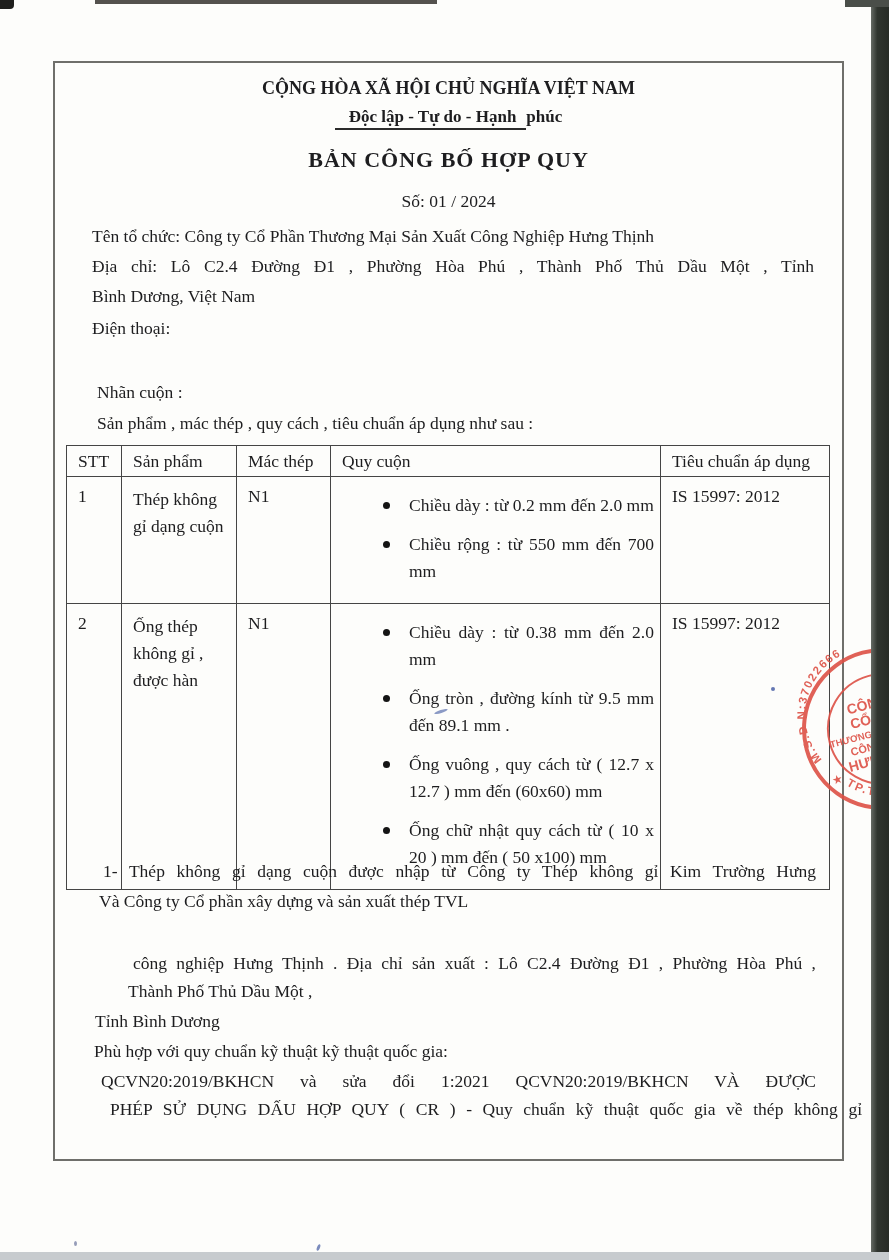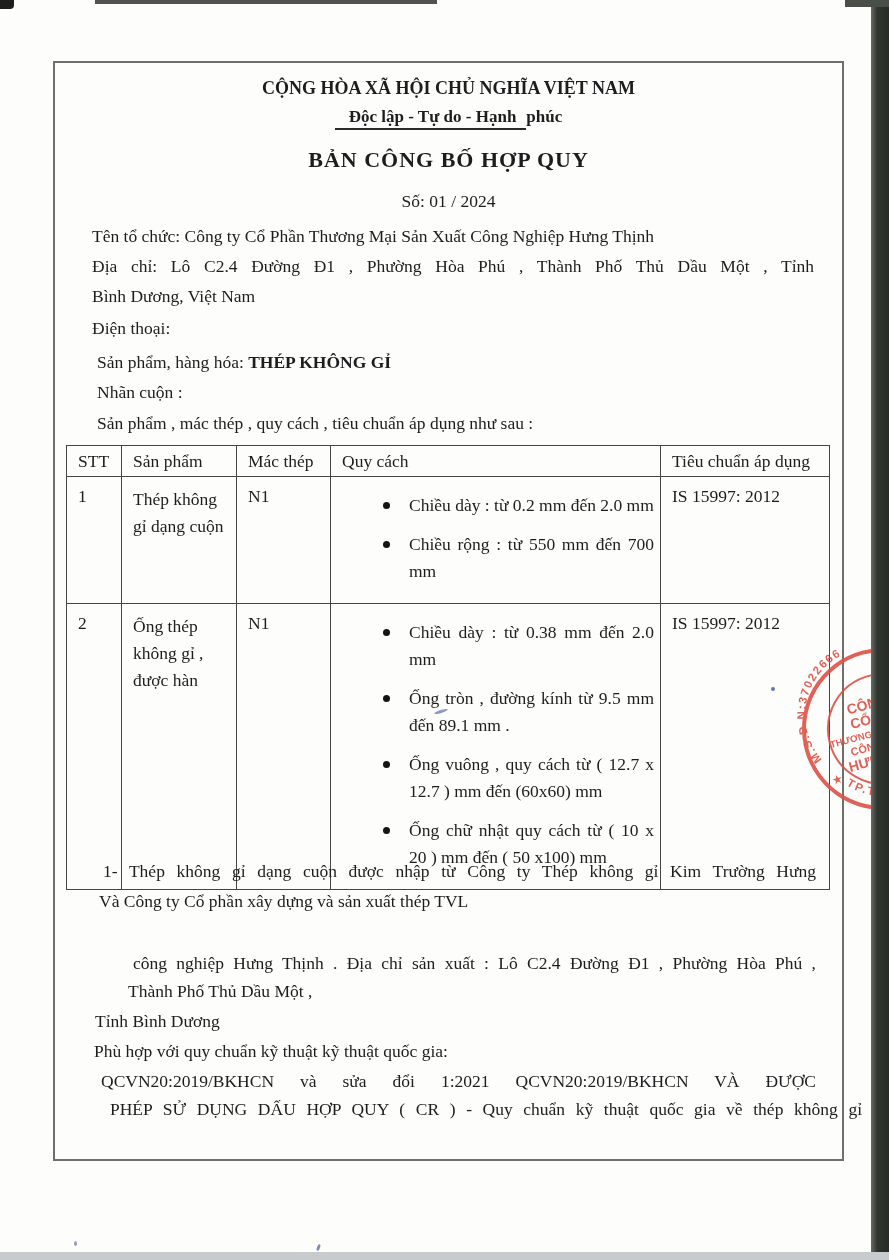--- a/index.html
+++ b/index.html
@@ -49,38 +49,37 @@
 
     <div class="l center b" style="top:12px;font-size:18px;">CỘNG HÒA XÃ HỘI CHỦ NGHĨA VIỆT NAM</div>
     <div class="l center b doc-title" style="top:84px;">BẢN CÔNG BỐ HỢP QUY</div>
     <div class="l center b" style="top:41px;font-size:17px;"><span class="motto-u">Độc lập - Tự do - Hạnh</span><span>phúc</span></div>
     <div class="l center" style="top:125px;">Số: 01 / 2024</div>
 
     <div class="l" style="left:37px;top:160px;">Tên tổ chức: Công ty Cổ Phần Thương Mại Sản Xuất Công Nghiệp Hưng Thịnh</div>
     <div class="l jl" style="left:37px;top:190px;width:722px;">Địa chỉ: Lô C2.4 Đường Đ1 , Phường Hòa Phú , Thành Phố Thủ Dầu Một , Tỉnh</div>
     <div class="l" style="left:37px;top:220px;">Bình Dương, Việt Nam</div>
     <div class="l" style="left:37px;top:252px;">Điện thoại:</div>
-    <div class="l" style="left:42px;top:286px;"><span>Sản phẩm, hàng hóa: </span><span class="b">THÉP KHÔNG GỈ</span></div>
     <div class="l" style="left:42px;top:316px;">Nhãn cuộn :</div>
     <div class="l" style="left:42px;top:347px;">Sản phẩm , mác thép , quy cách , tiêu chuẩn áp dụng như sau :</div>
 
     <table class="spec">
       <colgroup>
         <col style="width:55px">
           <col style="width:115px">
           <col style="width:94px">
         <col style="width:330px">
           <col style="width:169px">
       </colgroup>
       <tbody>
           <tr>
         <th class="cstt">STT</th>
         <th>Sản phẩm</th>
         <th>Mác thép</th>
-        <th>Quy cách</th>
+        <th>Quy cuộn</th>
         <th>Tiêu chuẩn áp dụng</th>
       </tr>
       <tr style="height:95px;">
         <td class="cstt">1</td>
         <td class="cprod">Thép không gỉ dạng cuộn</td>
         <td class="cgrade">N1</td>
         <td class="cspec">
           <ul class="specs">
             <li>Chiều dày : từ 0.2 mm đến 2.0 mm</li>
             <li>Chiều rộng : từ 550 mm đến 700 mm</li>

